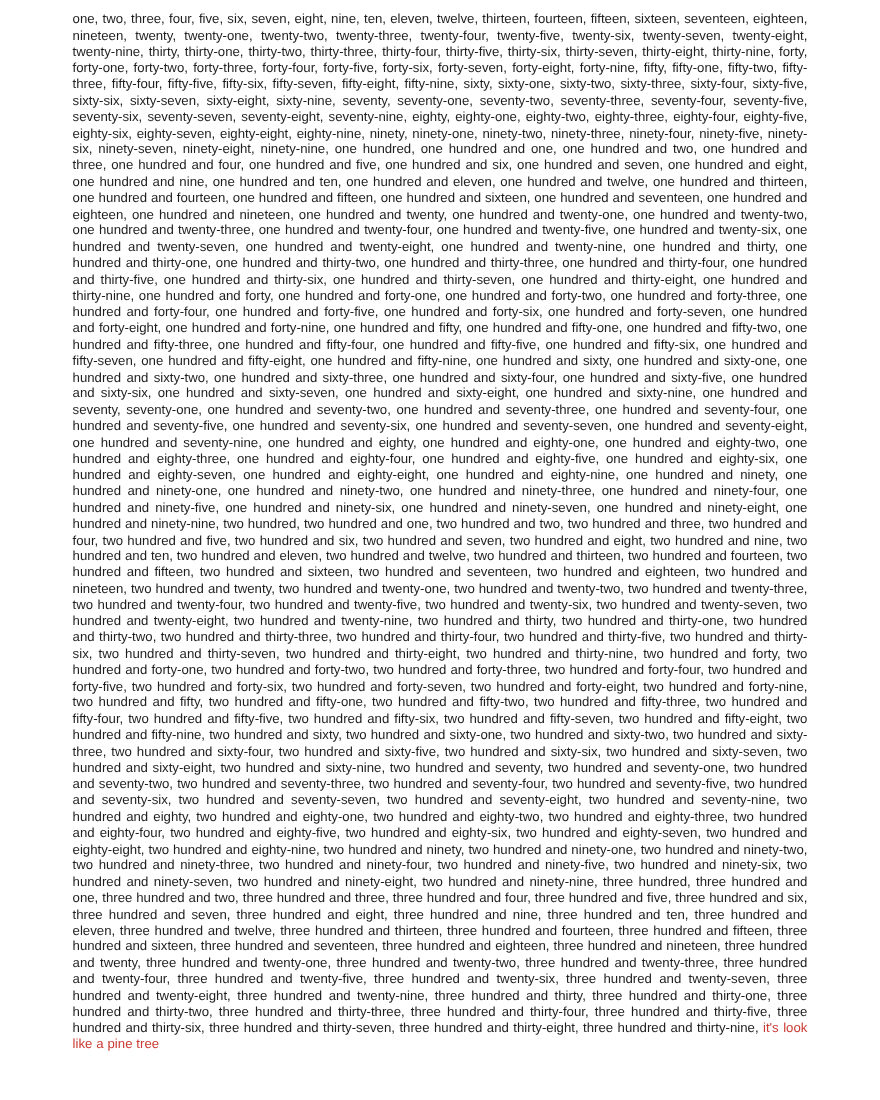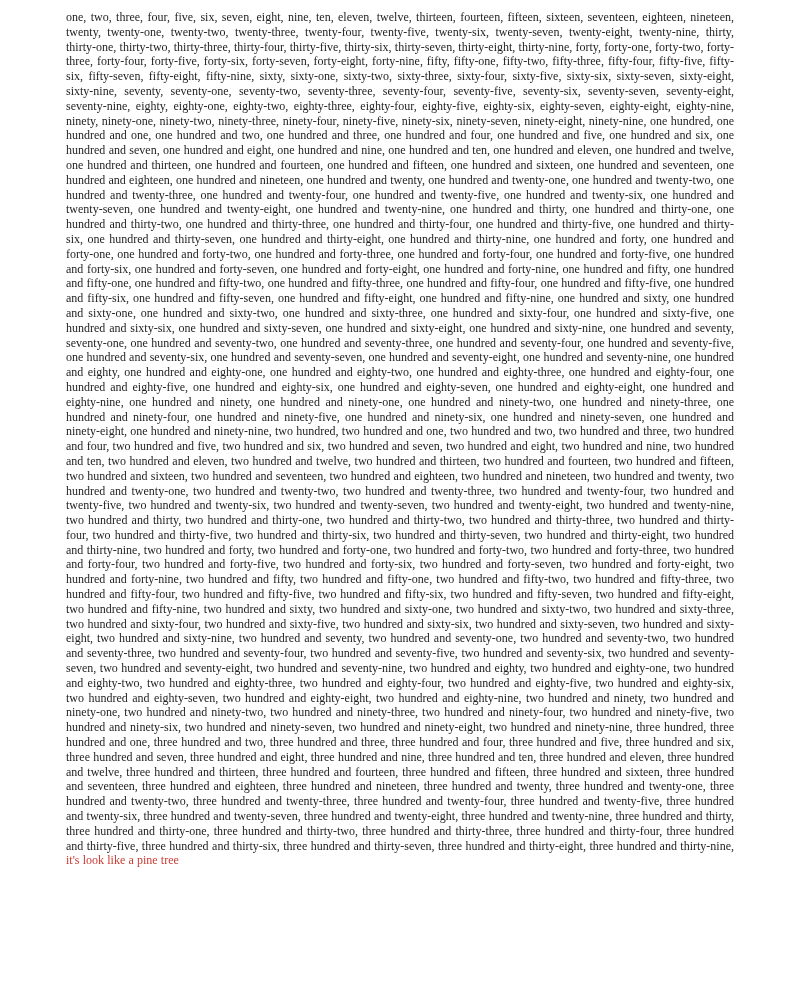--- a/index.html
+++ b/index.html
@@ -8,21 +8,21 @@
     background: #ffffff;
   }
   .page {
     position: relative;
     width: 800px;
     height: 1000px;
     background: #ffffff;
     box-sizing: border-box;
     padding: 10px 66px 0 66px;
     overflow: hidden;
-    font-family: Liberation Serif, serif;
+    font-family: Liberation Sans, sans-serif;
   }
   .body-text {
     margin: 0;
     font-size: 12px;
     line-height: 14.8px;
     text-align: justify;
     color: #1e1e1e;
     letter-spacing: 0;
     word-spacing: 0.2px;
   }

